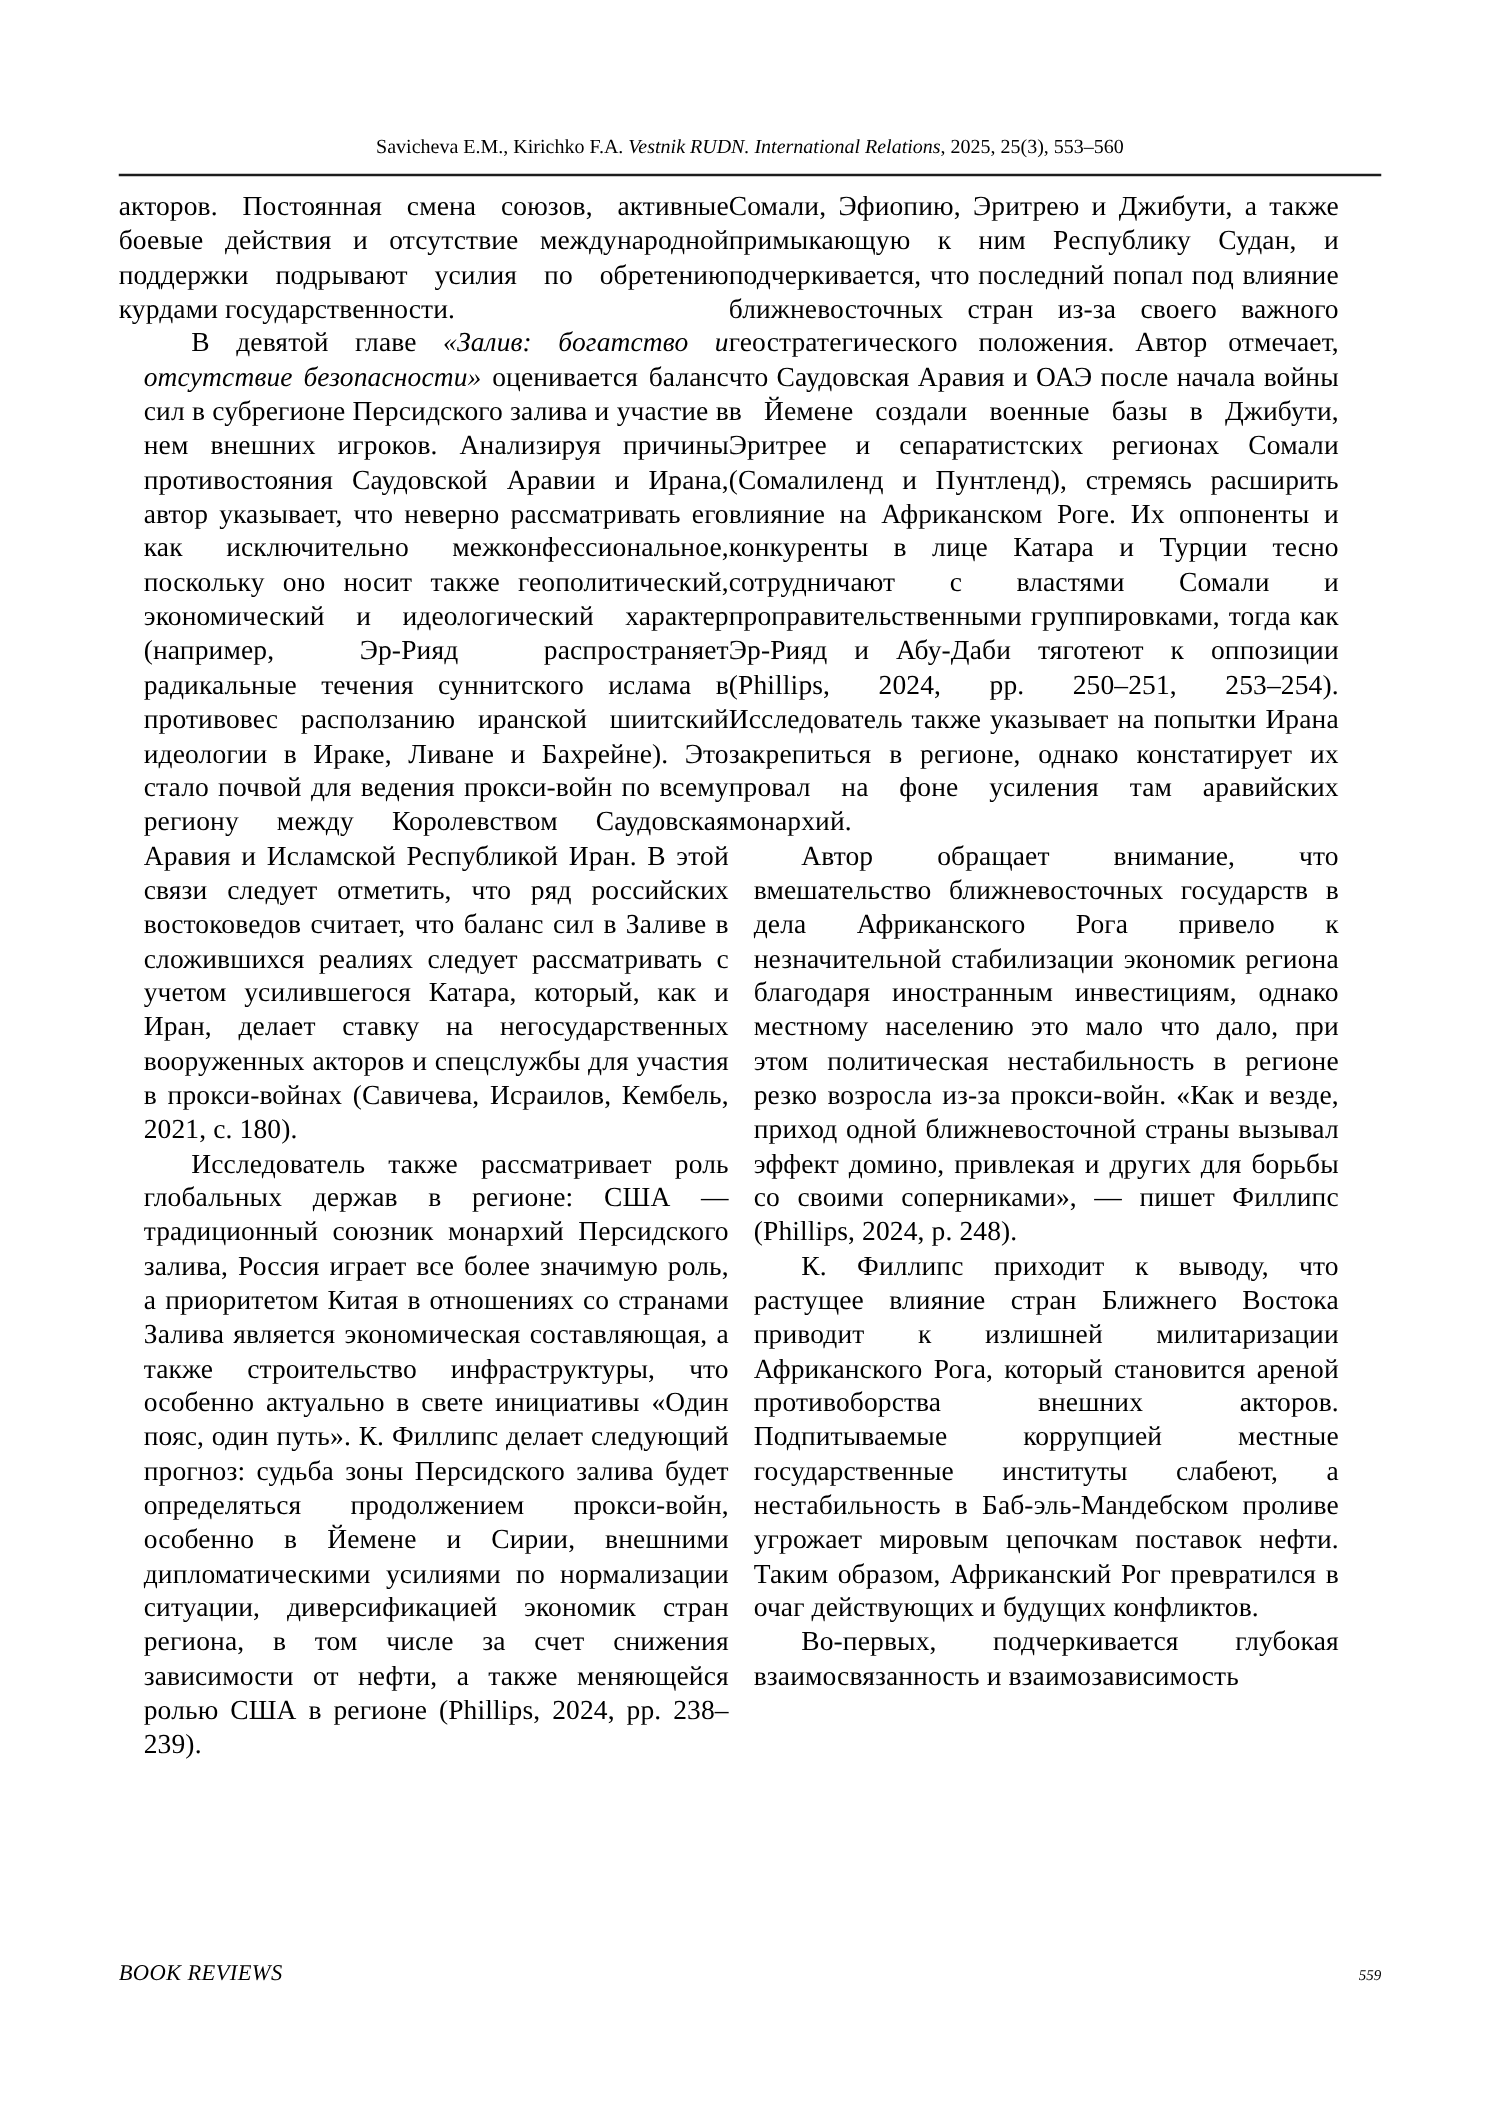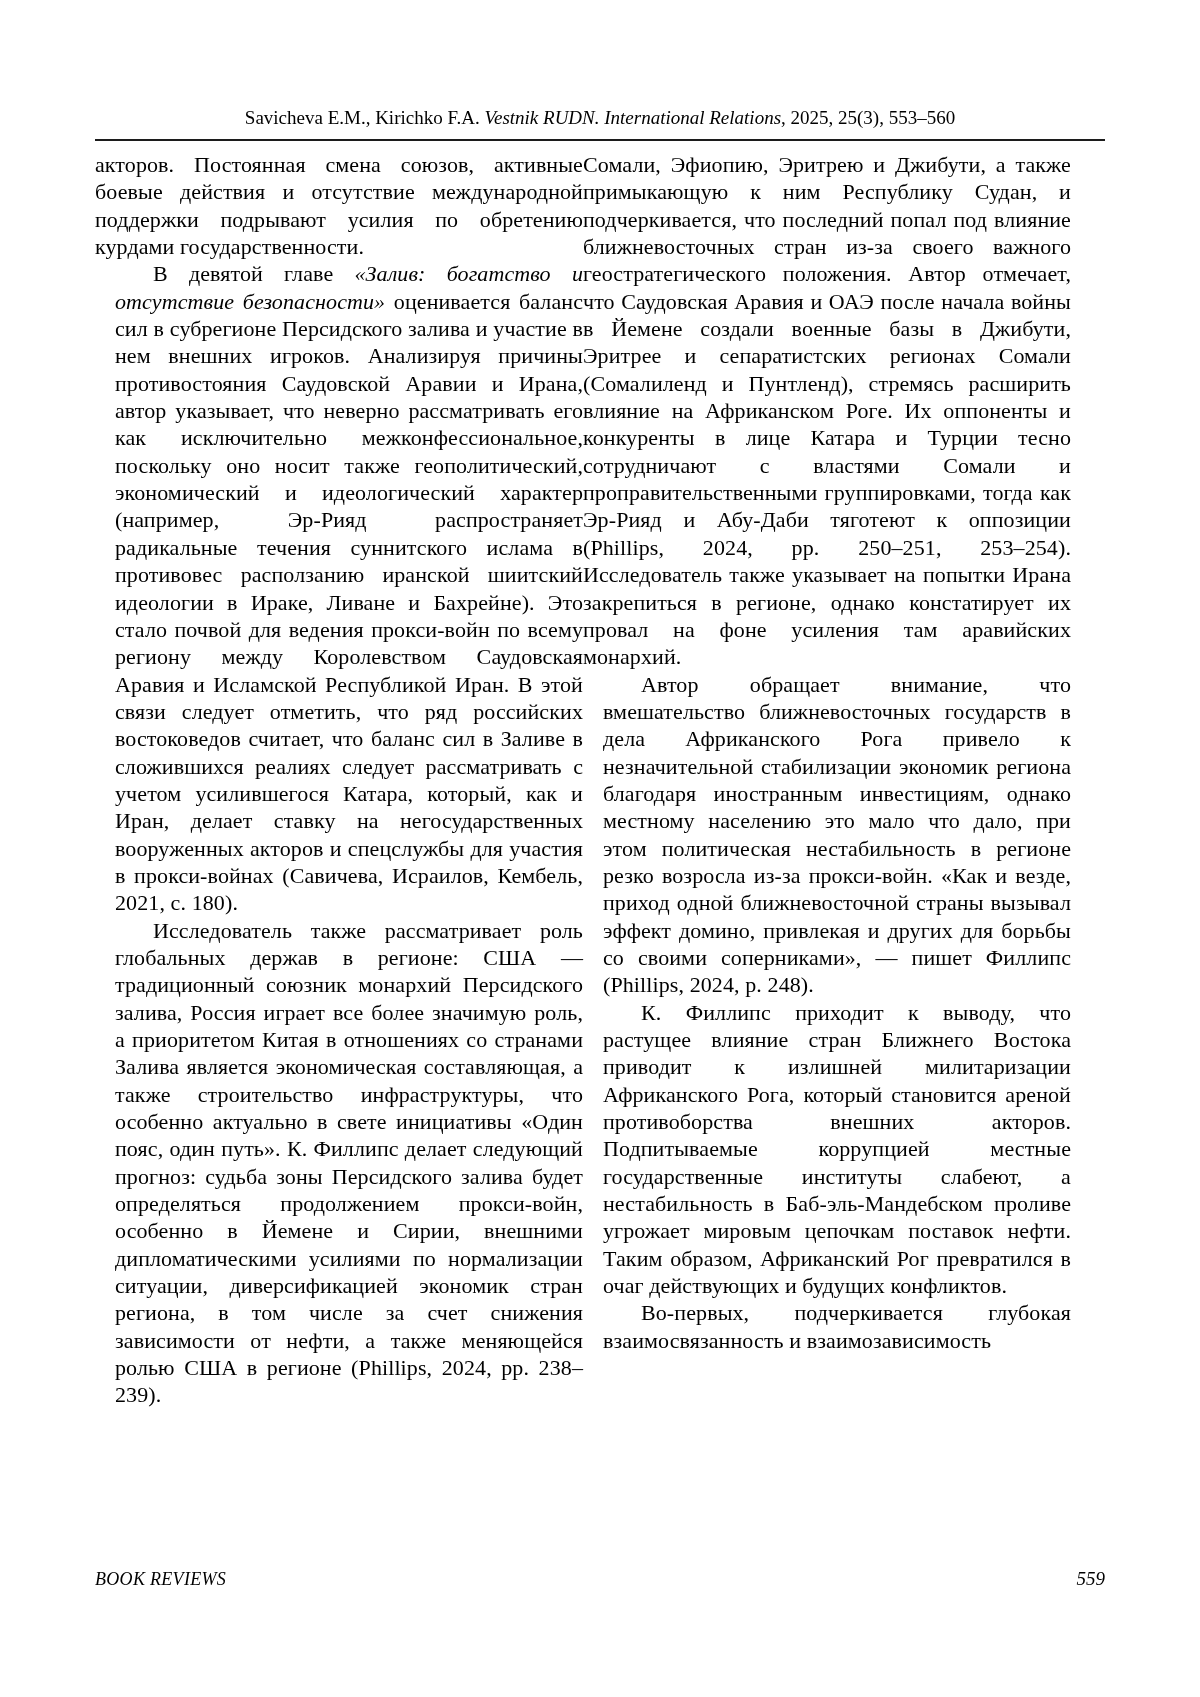--- a/index.html
+++ b/index.html
@@ -11,21 +11,21 @@
     color: #000000;
     font-family: "Liberation Serif", "DejaVu Serif", serif;
     overflow: hidden;
   }
   .running-header {
     position: absolute;
     top: 106px;
     left: 95px;
     width: 1010px;
     text-align: center;
-    font-size: 19px;
+    font-size: 16px;
     line-height: 24px;
     white-space: nowrap;
   }
   .running-header em { font-style: italic; }
   .header-rule {
     position: absolute;
     top: 139px;
     left: 95px;
     width: 1010px;
     height: 0;
@@ -52,21 +52,21 @@
     position: absolute;
     top: 1568px;
     left: 95px;
     width: 1010px;
     display: flex;
     justify-content: space-between;
     align-items: baseline;
     font-style: italic;
   }
   .footer-section { font-size: 18px; letter-spacing: 0.3px; }
-  .page-number { font-size: 19px; }
+  .page-number { font-size: 12px; }
 </style>
 </head>
 <body>
 
 <div class="page">
 
   <div class="running-header"><span>Savicheva E.M., Kirichko F.A. </span><em>Vestnik RUDN. International Relations</em><span>, 2025, 25(3), 553–560</span></div>
 
   <div class="header-rule"></div>
 

